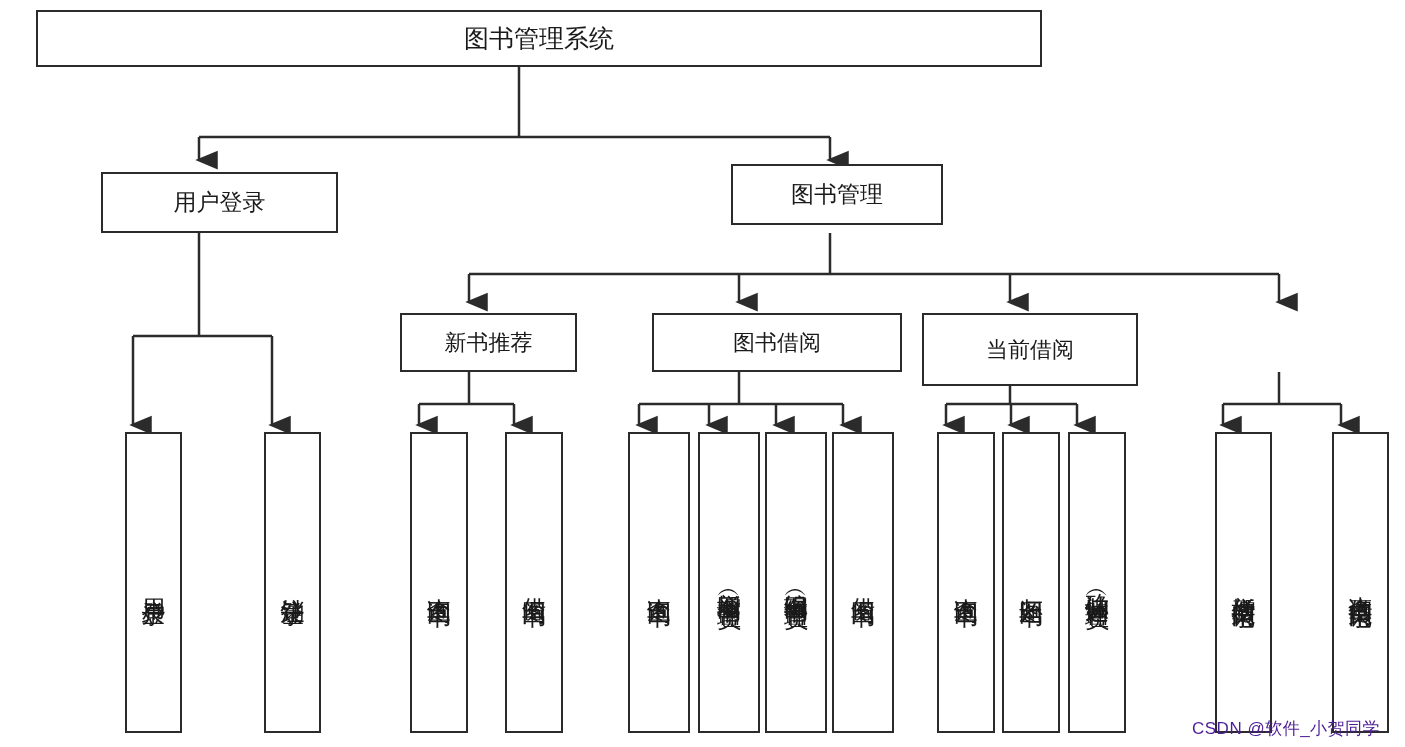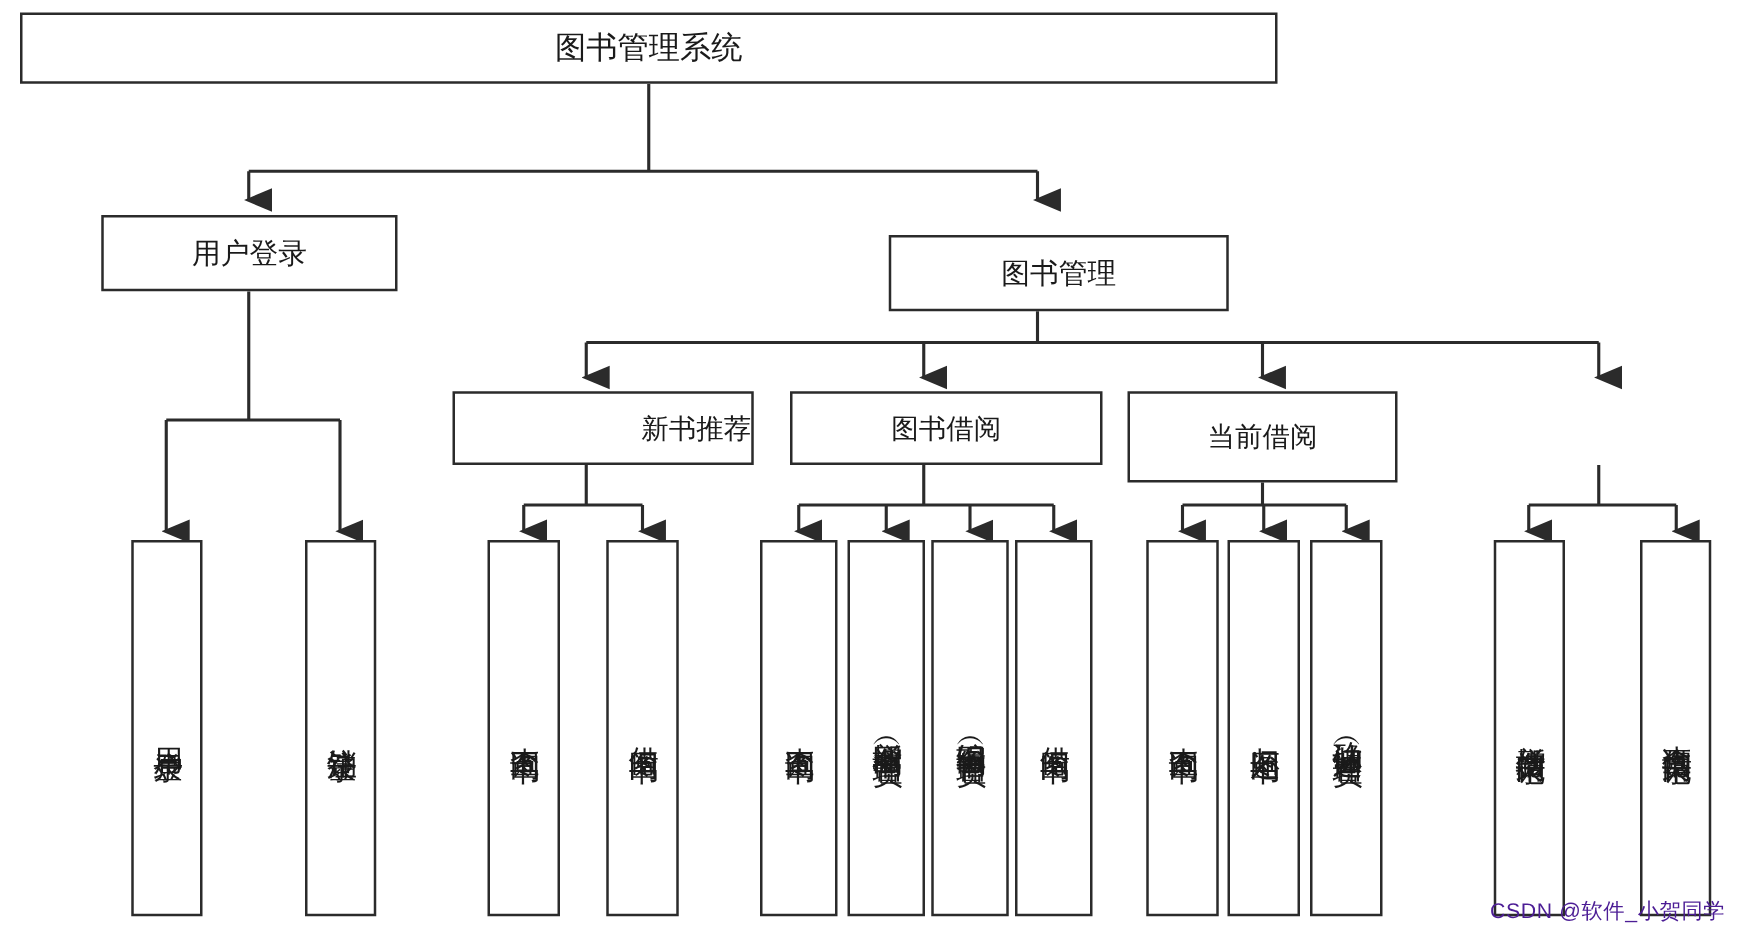--- a/index.html
+++ b/index.html
@@ -28,20 +28,21 @@
   .node {
     position: absolute;
     box-sizing: border-box;
     border: 2.5px solid #2b2b2b;
     background: #ffffff;
     display: flex;
     align-items: center;
     justify-content: center;
     color: #1a1a1a;
     z-index: 2;
+    margin-left: 20px;
   }
   .node-label {
     display: block;
     text-align: center;
     line-height: 1.18;
     white-space: nowrap;
   }
   .lvl0 .node-label { font-size: 25px; }
   .lvl1 .node-label { font-size: 23px; }
   .lvl2 .node-label { font-size: 22px; }
@@ -123,25 +124,25 @@
   </svg>
 
   <div class="node lvl0" style="left:16px; top:10px; width:1006px; height:57px;">
     <span class="node-label">图书管理系统</span>
   </div>
 
   <div class="node lvl1" style="left:81px; top:172px; width:237px; height:61px;">
     <span class="node-label">用户登录</span>
   </div>
 
-  <div class="node lvl1" style="left:711px; top:188px; width:272px; height:61px;">
+  <div class="node lvl1" style="left:711px; top:164px; width:212px; height:61px;">
     <span class="node-label">图书管理</span>
   </div>
 
-  <div class="node lvl2" style="left:362px; top:313px; width:241px; height:59px;justify-content:flex-end;">
+  <div class="node lvl2" style="left:380px; top:313px; width:177px; height:59px;">
     <span class="node-label">新书推荐</span>
   </div>
 
   <div class="node lvl2" style="left:632px; top:313px; width:250px; height:59px;">
     <span class="node-label">图书借阅</span>
   </div>
 
   <div class="node lvl2" style="left:902px; top:313px; width:216px; height:73px;">
     <span class="node-label">当前借阅</span>
   </div>

